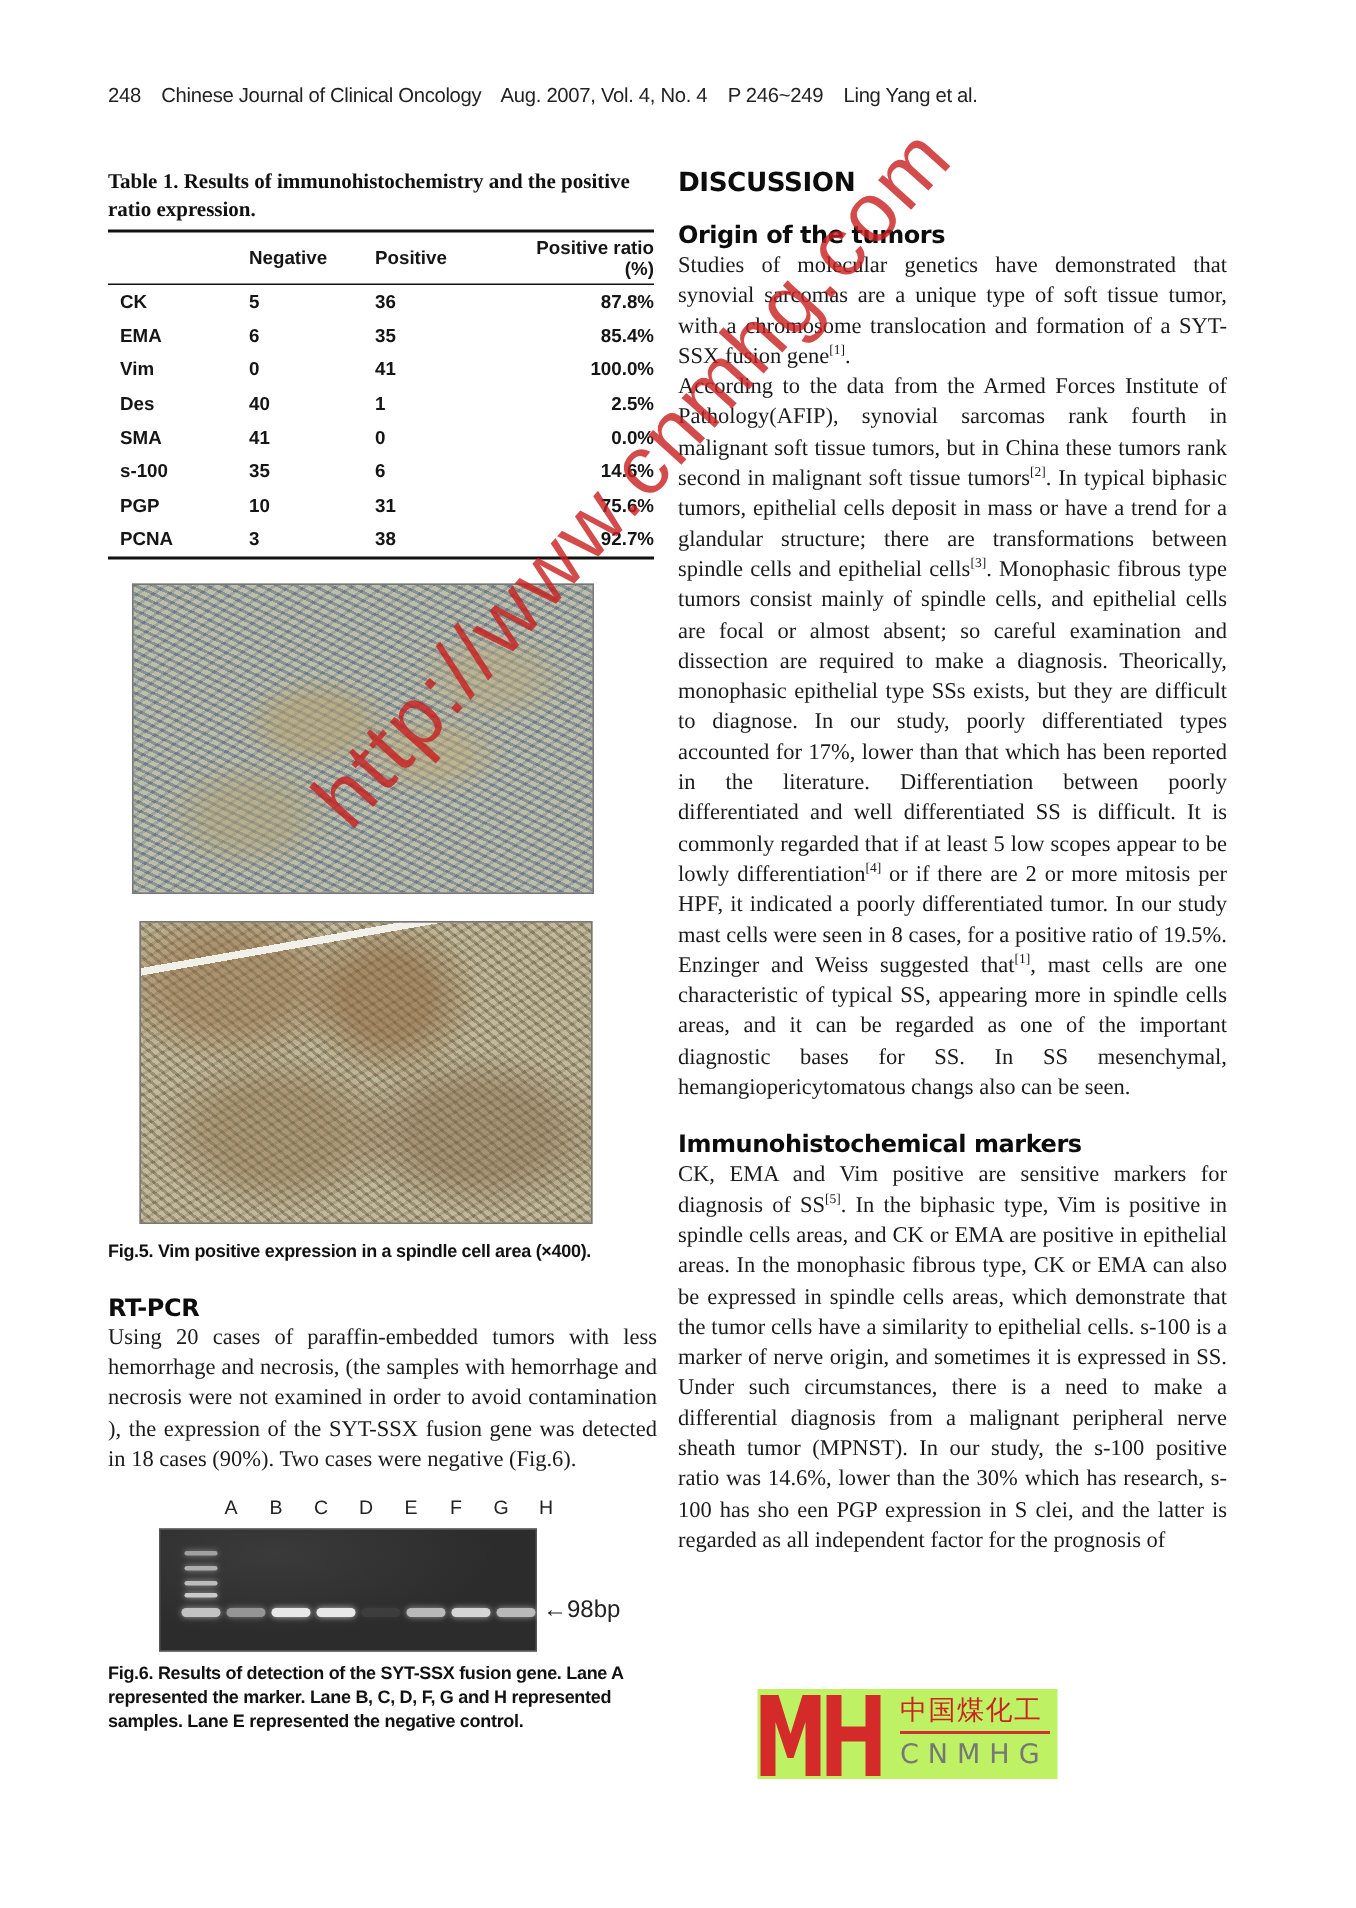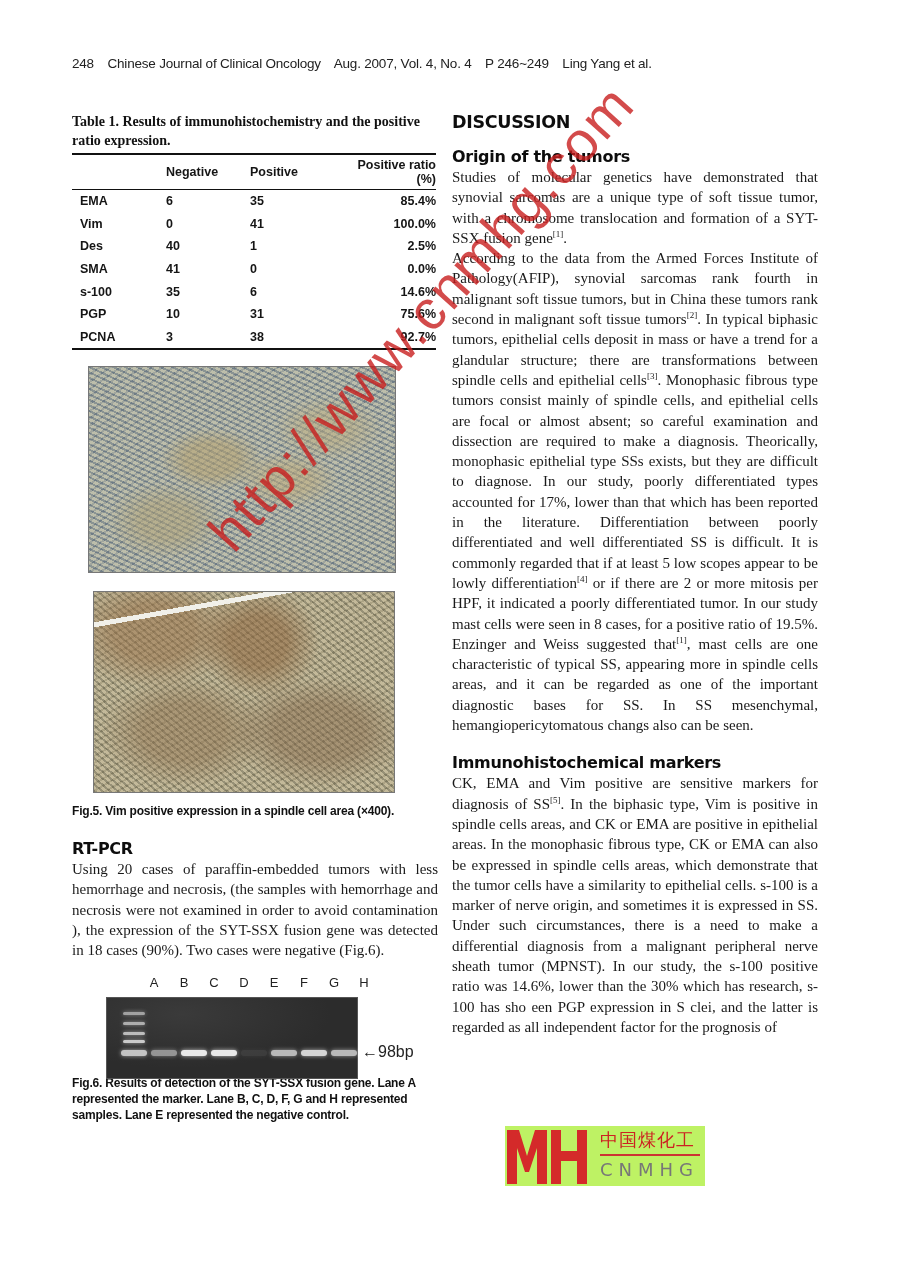--- a/index.html
+++ b/index.html
@@ -49,21 +49,21 @@
   .body-text { font-family: "Liberation Serif", serif; font-size: 15px; line-height: 20.3px; color: #1a1a1a; text-align: justify; margin: 0; }
   sup { font-size: 9px; line-height: 0; }
 
   .gel-wrap { position: relative; margin-top: 14px; height: 100px; }
   .gel-labels { position: absolute; left: 48px; top: 0; height: 16px; width: 260px; font-family: "Liberation Sans", sans-serif; font-size: 13px; color: #222; }
   .gel-labels span { position: absolute; top: 0; transform: translateX(-50%); }
   .gel { position: absolute; left: 34px; top: 22px; width: 250px; height: 80px; background: #2c2c2c; border: 1px solid #555;
     background-image: radial-gradient(ellipse at 30% 20%, rgba(80,80,80,0.4), transparent 60%); }
   .band { position: absolute; height: 6px; border-radius: 3px; background: #e8e8e8; box-shadow: 0 0 4px rgba(255,255,255,0.7); }
   .bp-label { position: absolute; left: 290px; top: 68px; font-family: "Liberation Sans", sans-serif; font-size: 16px; color: #222; }
-  .cap6 { }
+  .cap6 { margin-top: 10px; }
 
   .watermark-url { position: absolute; left: 195px; top: 520px; font-family: "Liberation Sans", sans-serif; font-size: 56px; color: rgba(200,30,30,0.8); transform: rotate(-48deg); transform-origin: left top; white-space: nowrap; pointer-events: none; letter-spacing: 2px; }
   .logo { position: absolute; left: 505px; top: 1126px; width: 200px; height: 60px; background: #bef264; }
   .logo-mark { position: absolute; left: 0; top: 0; width: 85px; height: 60px; }
   .logo-cn { position: absolute; left: 95px; top: 2px; font-family: "DejaVu Sans", sans-serif; font-size: 18px; color: #c22; letter-spacing: 1px; }
   .logo-line { position: absolute; left: 95px; top: 28px; width: 100px; height: 2px; background: #c33; }
   .logo-en { position: absolute; left: 95px; top: 33px; font-family: "DejaVu Sans", sans-serif; font-size: 18px; color: #777; letter-spacing: 6px; }
 </style>
 </head>
 <body>
@@ -81,20 +81,26 @@
   <table class="data">
     <thead>
       <tr>
         <th class="c0"></th>
         <th class="c1">Negative</th>
         <th class="c2">Positive</th>
         <th class="c3">Positive ratio (%)</th>
       </tr>
     </thead>
     <tbody id="table-body">
+        <tr>
+          <td class="c0">CK</td>
+          <td class="c1">5</td>
+          <td class="c2">36</td>
+          <td class="c3">87.8%</td>
+        </tr>
         <tr>
           <td class="c0">EMA</td>
           <td class="c1">6</td>
           <td class="c2">35</td>
           <td class="c3">85.4%</td>
         </tr>
         <tr>
           <td class="c0">Vim</td>
           <td class="c1">0</td>
           <td class="c2">41</td>

